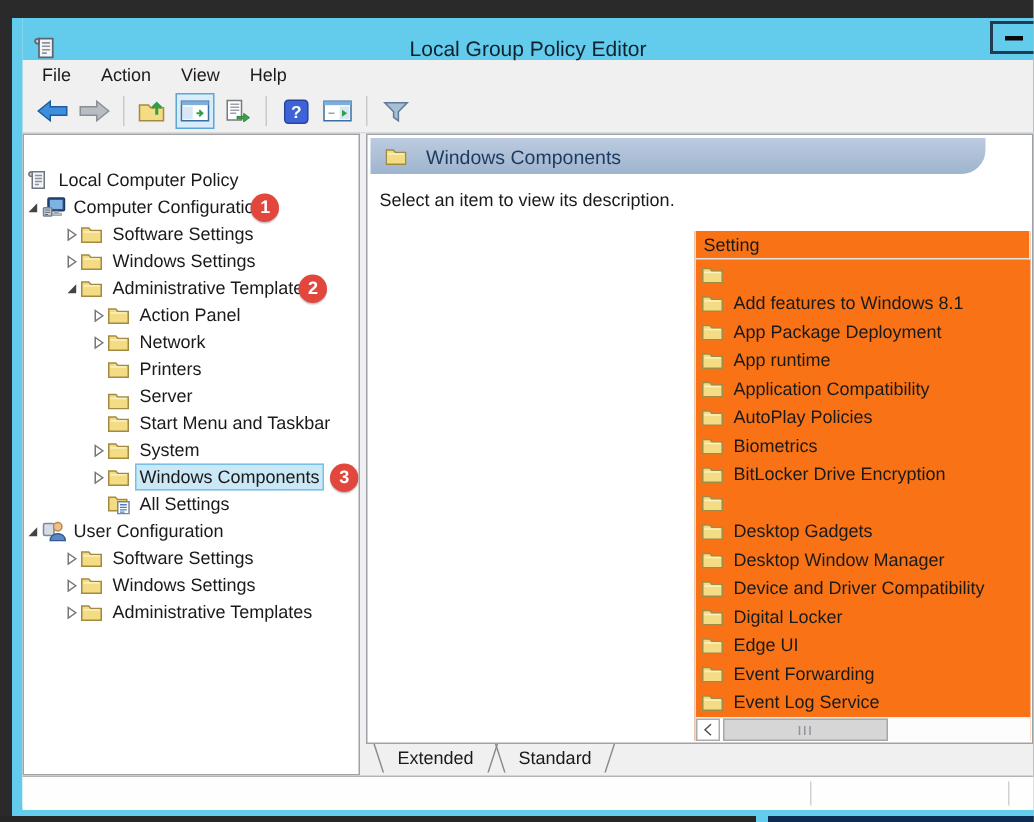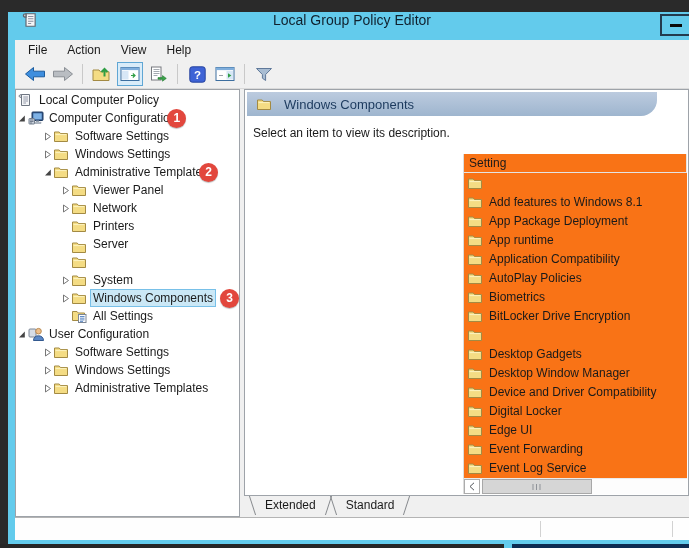--- a/index.html
+++ b/index.html
@@ -9,37 +9,37 @@
     font-family:"Liberation Sans",sans-serif;
     -webkit-font-smoothing:antialiased;
   }
   .window{
     position:absolute;left:8px;top:12px;width:681px;height:532px;
     box-sizing:border-box;
     border-left:7px solid #63CBEC;border-bottom:6px solid #63CBEC;
     background:#F0F0F0;
   }
   
-  .titlebar{height:28px;background:#63CBEC;position:relative;display:flex;align-items:flex-start;}
+  .titlebar{height:28px;background:#63CBEC;position:relative;display:flex;align-items:flex-end;}
   .titlebar-icon{margin-left:7px;display:flex;align-items:center;}
   .title{position:absolute;left:0;right:0;text-align:center;font-size:14px;color:#10212E;}
   .minbtn{position:absolute;right:0;top:2px;width:29px;height:22px;box-sizing:border-box;
     border:2px solid #233B4E;border-right:none;display:flex;align-items:center;justify-content:center;}
   .minglyph{width:12px;height:3px;background:#0A0A0A;}
   
   .menubar{height:20px;display:flex;align-items:center;padding-left:3px;font-size:12px;color:#1A1A1A;}
   .menu-item{padding:2px 10px;}
   
   .toolbar{height:28px;display:flex;align-items:center;padding-left:6px;border-bottom:1px solid #DADADA;}
   .tb-btn{width:26px;height:24px;display:flex;align-items:center;justify-content:center;margin:0 1px;box-sizing:border-box;}
   .tb-btn.selected{background:#D9ECF9;border:1px solid #5FA6D4;}
   .tb-sep{width:1px;height:20px;background:#C9C9C9;margin:0 5px;}
   
   .content{display:flex;height:428px;}
-  .treepane{width:225px;box-sizing:border-box;background:#FFFFFF;border:1px solid #9EA3A9;padding-top:1px;overflow:hidden;}
+  .treepane{width:225px;box-sizing:border-box;background:#FFFFFF;border:1px solid #9EA3A9;padding-top:21px;overflow:hidden;}
   .rightcol{margin-left:4px;flex:1;display:flex;flex-direction:column;min-width:0;}
   .rightpane{height:407px;box-sizing:border-box;background:#FFFFFF;border:1px solid #9EA3A9;position:relative;overflow:hidden;}
   
   .band{position:absolute;left:2px;top:2px;width:410px;height:24px;box-sizing:border-box;
     border-radius:0 0 16px 0;background:linear-gradient(#BCCBDF,#9EB5CE);
     display:flex;align-items:center;padding-left:10px;}
   .band-title{margin-left:13px;font-size:13px;color:#1C3A5E;}
   .desc{position:absolute;left:8px;top:36px;width:205px;font-size:12px;color:#1A1A1A;}
   
   .listcol{position:absolute;left:218px;top:26px;right:1px;bottom:1px;border-left:1px solid #DCDCDC;background:#f97316;margin-top:38px;}
@@ -260,21 +260,21 @@
               <svg viewBox="0 0 8 9" width="8" height="9">
                 <path d="M1.5 1 L6.5 4.5 L1.5 8 Z" fill="#FFFFFF" stroke="#777777"></path>
               </svg>
             </span>
             <span class="tree-icon">
               <svg viewBox="0 0 14 12" width="14" height="12">
                 <path d="M0.5 2 L5.2 2 L6.6 3.6 L13.5 3.6 L13.5 11.5 L0.5 11.5 Z" fill="#F4DC84" stroke="#A38A43"></path>
                 <path d="M1.5 4.6 L12.5 4.6" stroke="#FCF3C2" fill="none"></path>
               </svg>
             </span>
-            <span class="tree-label">Viewer Panel</span>
+            <span class="tree-label">Action Panel</span>
           </div>
           <div class="tree-row" style="padding-left: 44px;">
             <span class="expander">
               <svg viewBox="0 0 8 9" width="8" height="9">
                 <path d="M1.5 1 L6.5 4.5 L1.5 8 Z" fill="#FFFFFF" stroke="#777777"></path>
               </svg>
             </span>
             <span class="tree-icon">
               <svg viewBox="0 0 14 12" width="14" height="12">
                 <path d="M0.5 2 L5.2 2 L6.6 3.6 L13.5 3.6 L13.5 11.5 L0.5 11.5 Z" fill="#F4DC84" stroke="#A38A43"></path>
@@ -304,20 +304,21 @@
             <span class="tree-label">Server</span>
           </div>
           <div class="tree-row" style="padding-left: 44px;">
             <span class="expander"></span>
             <span class="tree-icon">
               <svg viewBox="0 0 14 12" width="14" height="12">
                 <path d="M0.5 2 L5.2 2 L6.6 3.6 L13.5 3.6 L13.5 11.5 L0.5 11.5 Z" fill="#F4DC84" stroke="#A38A43"></path>
                 <path d="M1.5 4.6 L12.5 4.6" stroke="#FCF3C2" fill="none"></path>
               </svg>
             </span>
+            <span class="tree-label">Start Menu and Taskbar</span>
           </div>
           <div class="tree-row" style="padding-left: 44px;">
             <span class="expander">
               <svg viewBox="0 0 8 9" width="8" height="9">
                 <path d="M1.5 1 L6.5 4.5 L1.5 8 Z" fill="#FFFFFF" stroke="#777777"></path>
               </svg>
             </span>
             <span class="tree-icon">
               <svg viewBox="0 0 14 12" width="14" height="12">
                 <path d="M0.5 2 L5.2 2 L6.6 3.6 L13.5 3.6 L13.5 11.5 L0.5 11.5 Z" fill="#F4DC84" stroke="#A38A43"></path>

